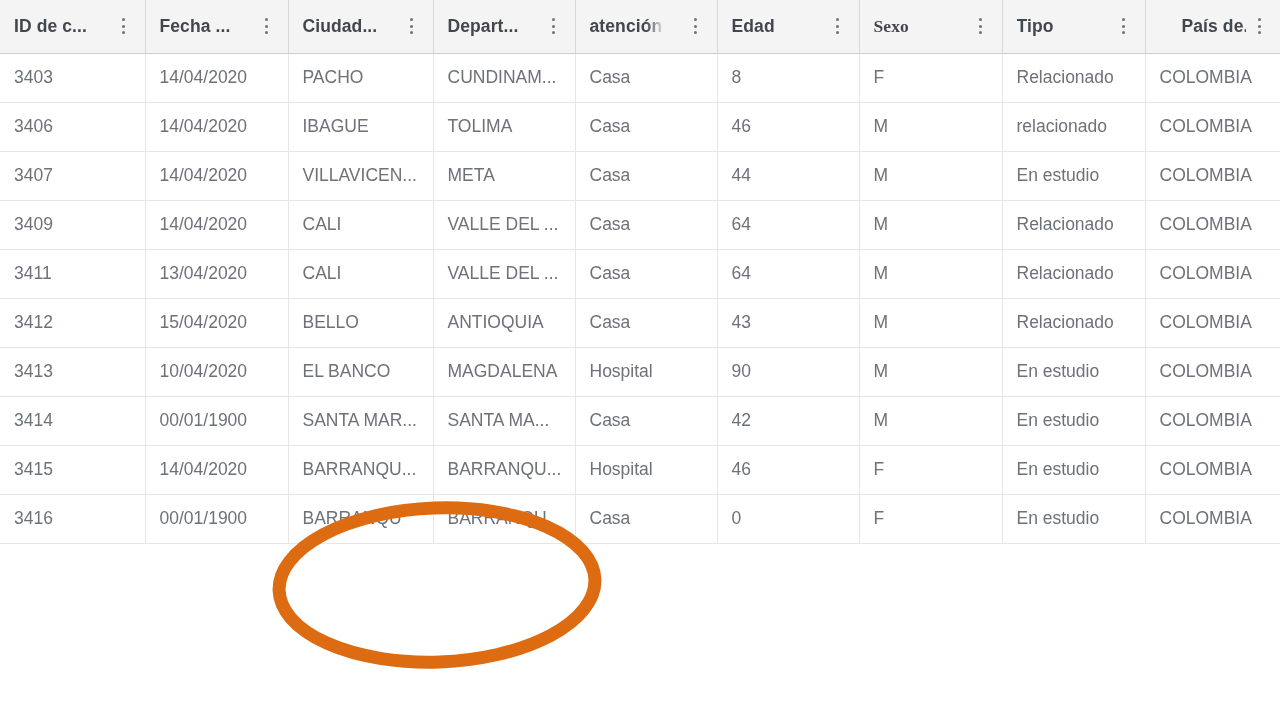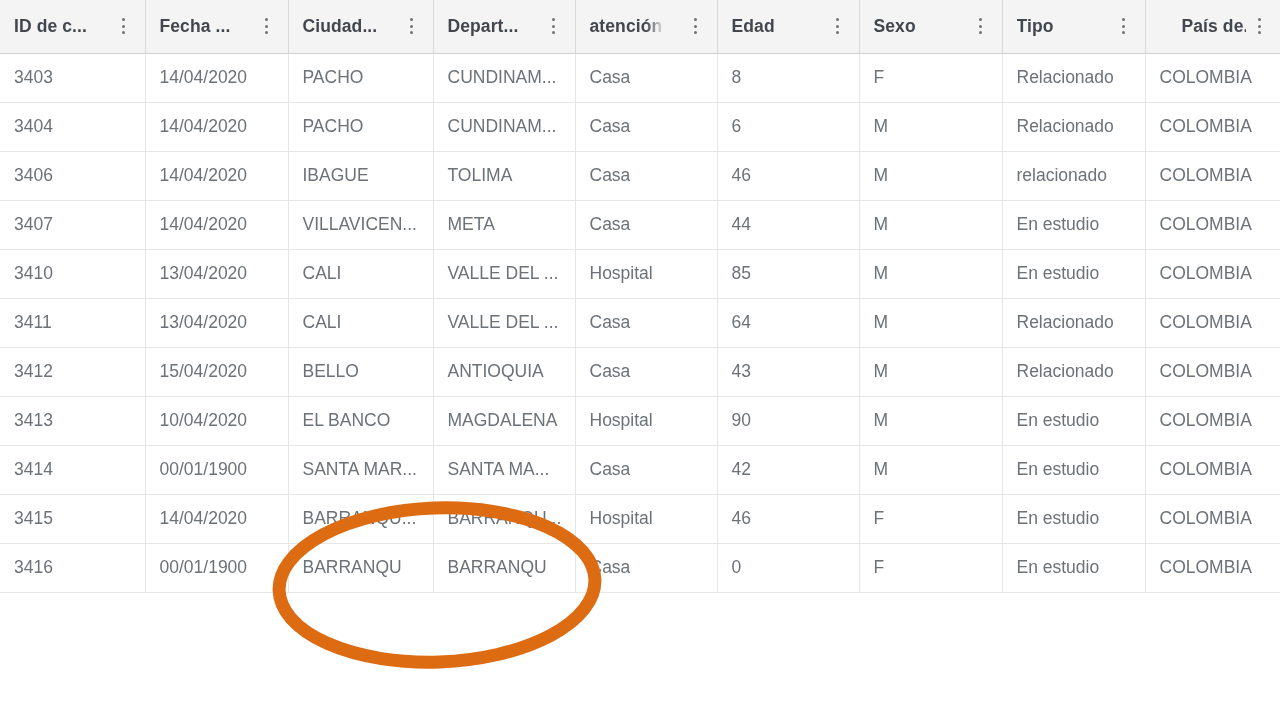--- a/index.html
+++ b/index.html
@@ -170,21 +170,21 @@
           <th style="width: 142px;">
             <div class="th-inner">
               <span class="th-label">Edad</span>
               <span class="kebab">
                 <i></i>
                 <i></i>
                 <i></i>
               </span>
             </div>
           </th>
-          <th style="width: 143px;">
+          <th style="width: 143px; font-family: Liberation Serif, serif;">
             <div class="th-inner">
               <span class="th-label">Sexo</span>
               <span class="kebab">
                 <i></i>
                 <i></i>
                 <i></i>
               </span>
             </div>
           </th>
           <th style="width: 143px;">
@@ -215,31 +215,20 @@
           <td>14/04/2020</td>
           <td>PACHO</td>
           <td>CUNDINAM...</td>
           <td>Casa</td>
           <td>8</td>
           <td>F</td>
           <td>Relacionado</td>
           <td>COLOMBIA</td>
         </tr>
         <tr>
-          <td>3404</td>
-          <td>14/04/2020</td>
-          <td>PACHO</td>
-          <td>CUNDINAM...</td>
-          <td>Casa</td>
-          <td>6</td>
-          <td>M</td>
-          <td>Relacionado</td>
-          <td>COLOMBIA</td>
-        </tr>
-        <tr>
           <td>3406</td>
           <td>14/04/2020</td>
           <td>IBAGUE</td>
           <td>TOLIMA</td>
           <td>Casa</td>
           <td>46</td>
           <td>M</td>
           <td>relacionado</td>
           <td>COLOMBIA</td>
         </tr>
@@ -248,28 +237,28 @@
           <td>14/04/2020</td>
           <td>VILLAVICEN...</td>
           <td>META</td>
           <td>Casa</td>
           <td>44</td>
           <td>M</td>
           <td>En estudio</td>
           <td>COLOMBIA</td>
         </tr>
         <tr>
-          <td>3410</td>
-          <td>13/04/2020</td>
+          <td>3409</td>
+          <td>14/04/2020</td>
           <td>CALI</td>
           <td>VALLE DEL ...</td>
-          <td>Hospital</td>
-          <td>85</td>
-          <td>M</td>
-          <td>En estudio</td>
+          <td>Casa</td>
+          <td>64</td>
+          <td>M</td>
+          <td>Relacionado</td>
           <td>COLOMBIA</td>
         </tr>
         <tr>
           <td>3411</td>
           <td>13/04/2020</td>
           <td>CALI</td>
           <td>VALLE DEL ...</td>
           <td>Casa</td>
           <td>64</td>
           <td>M</td>

